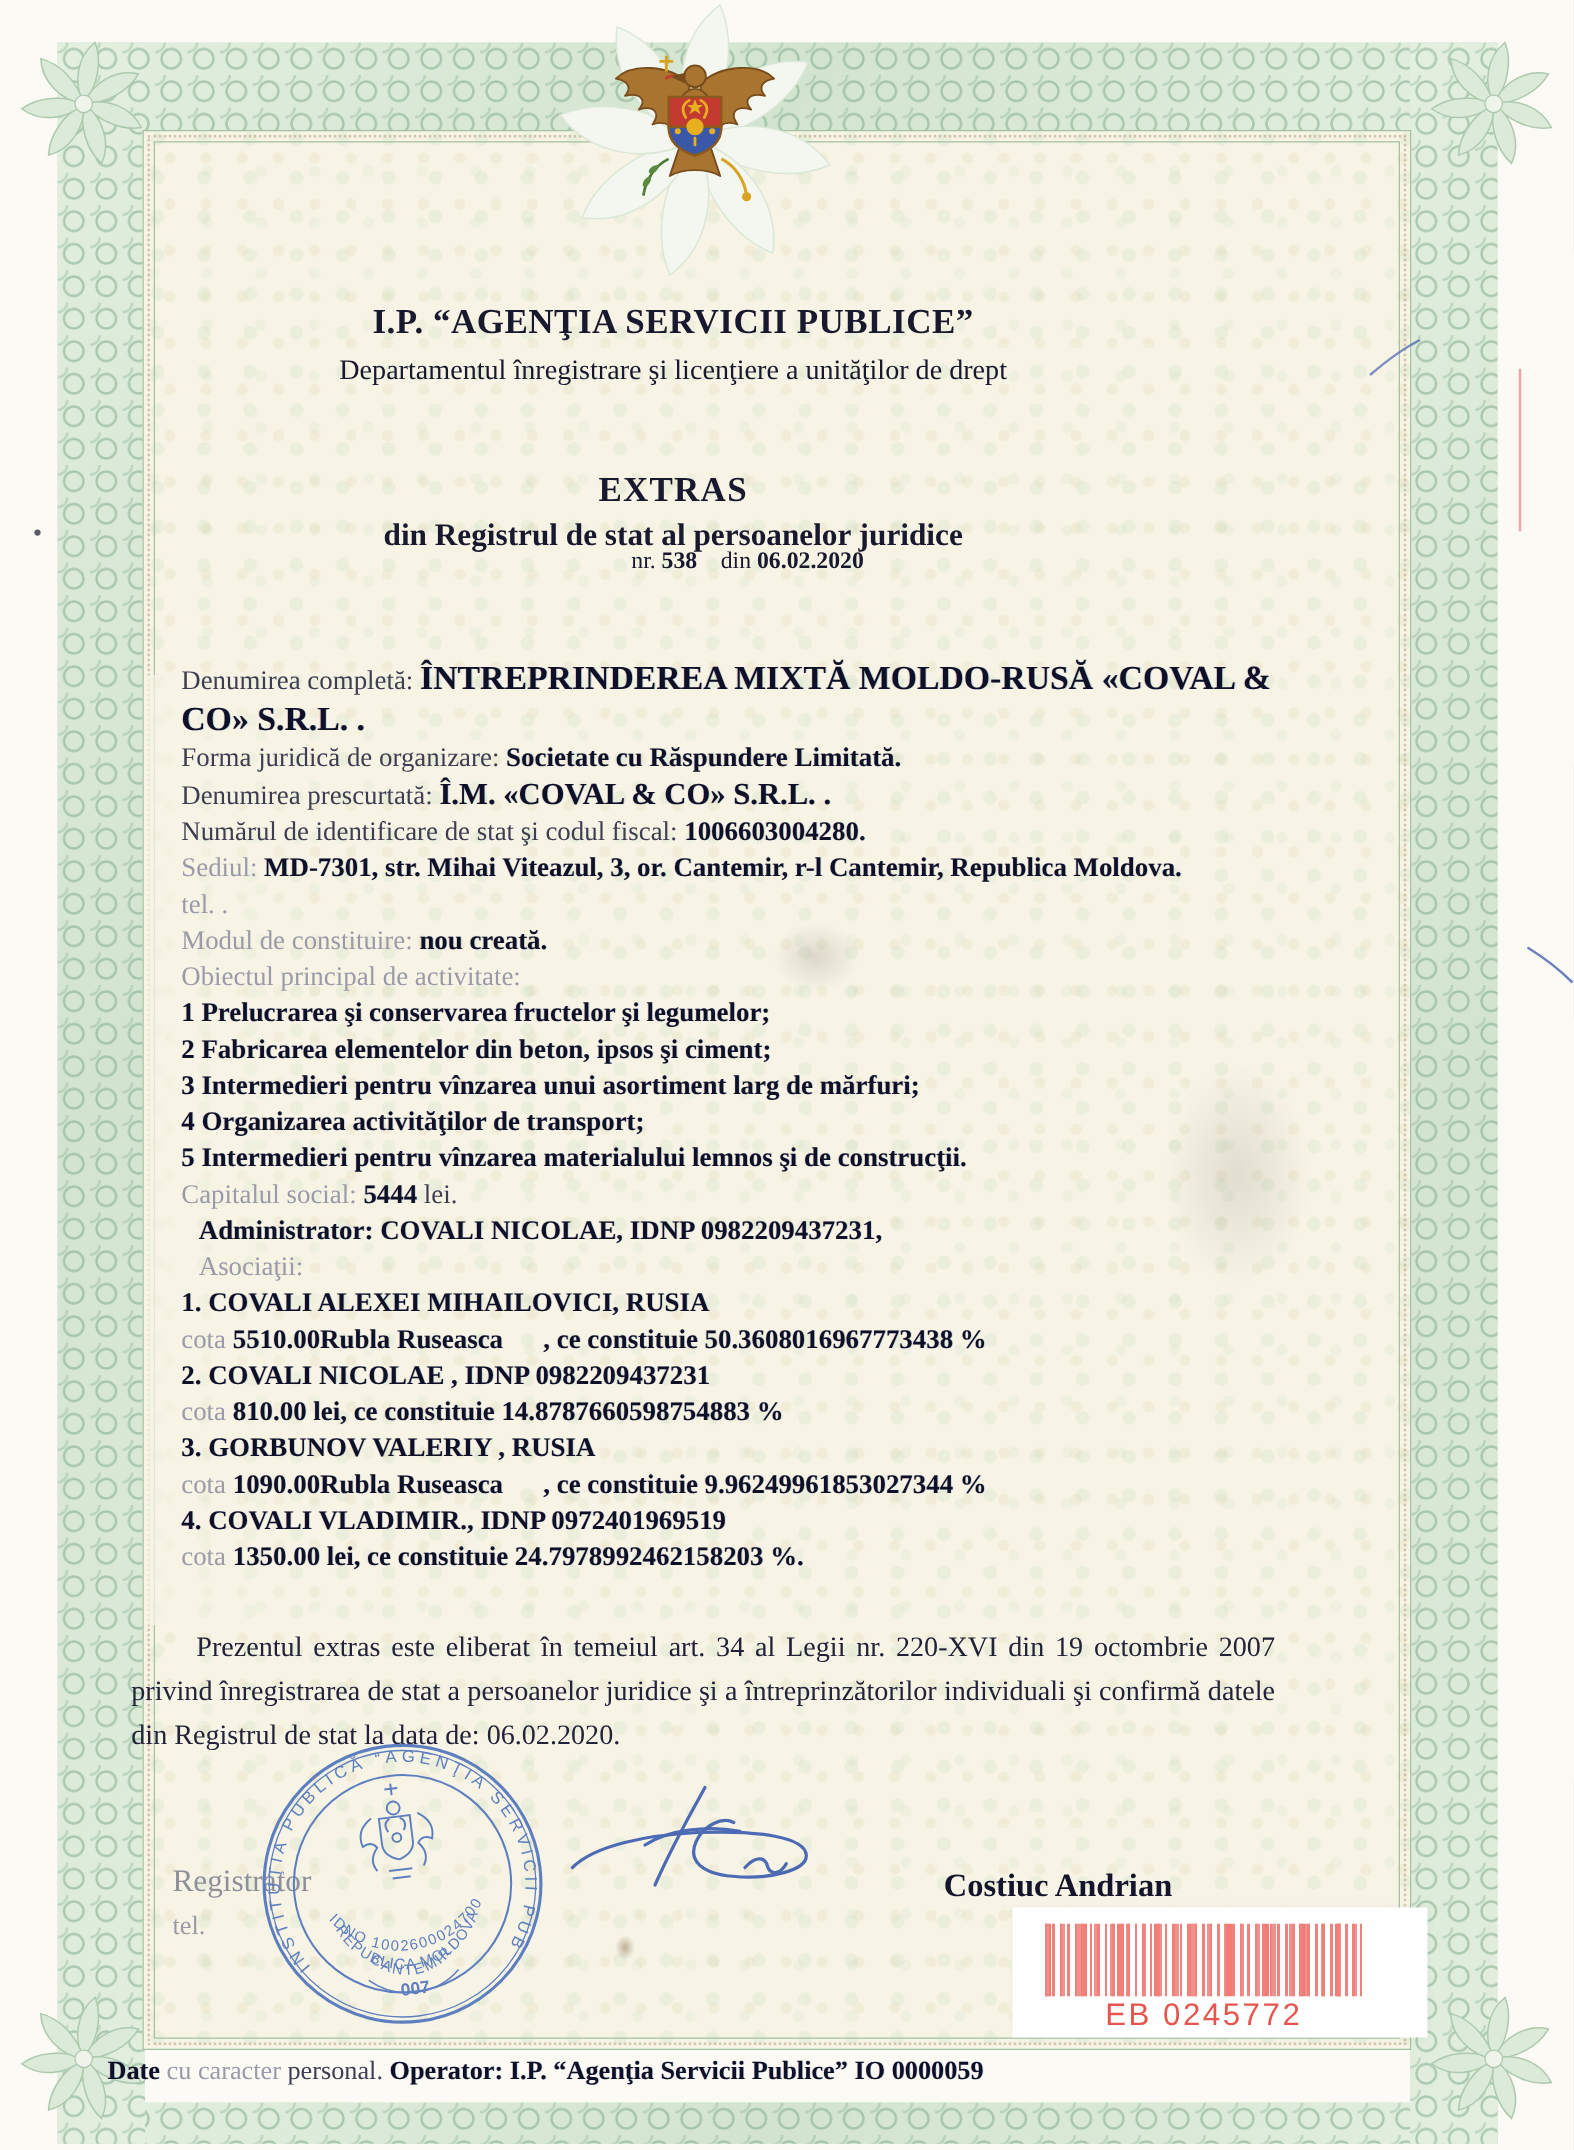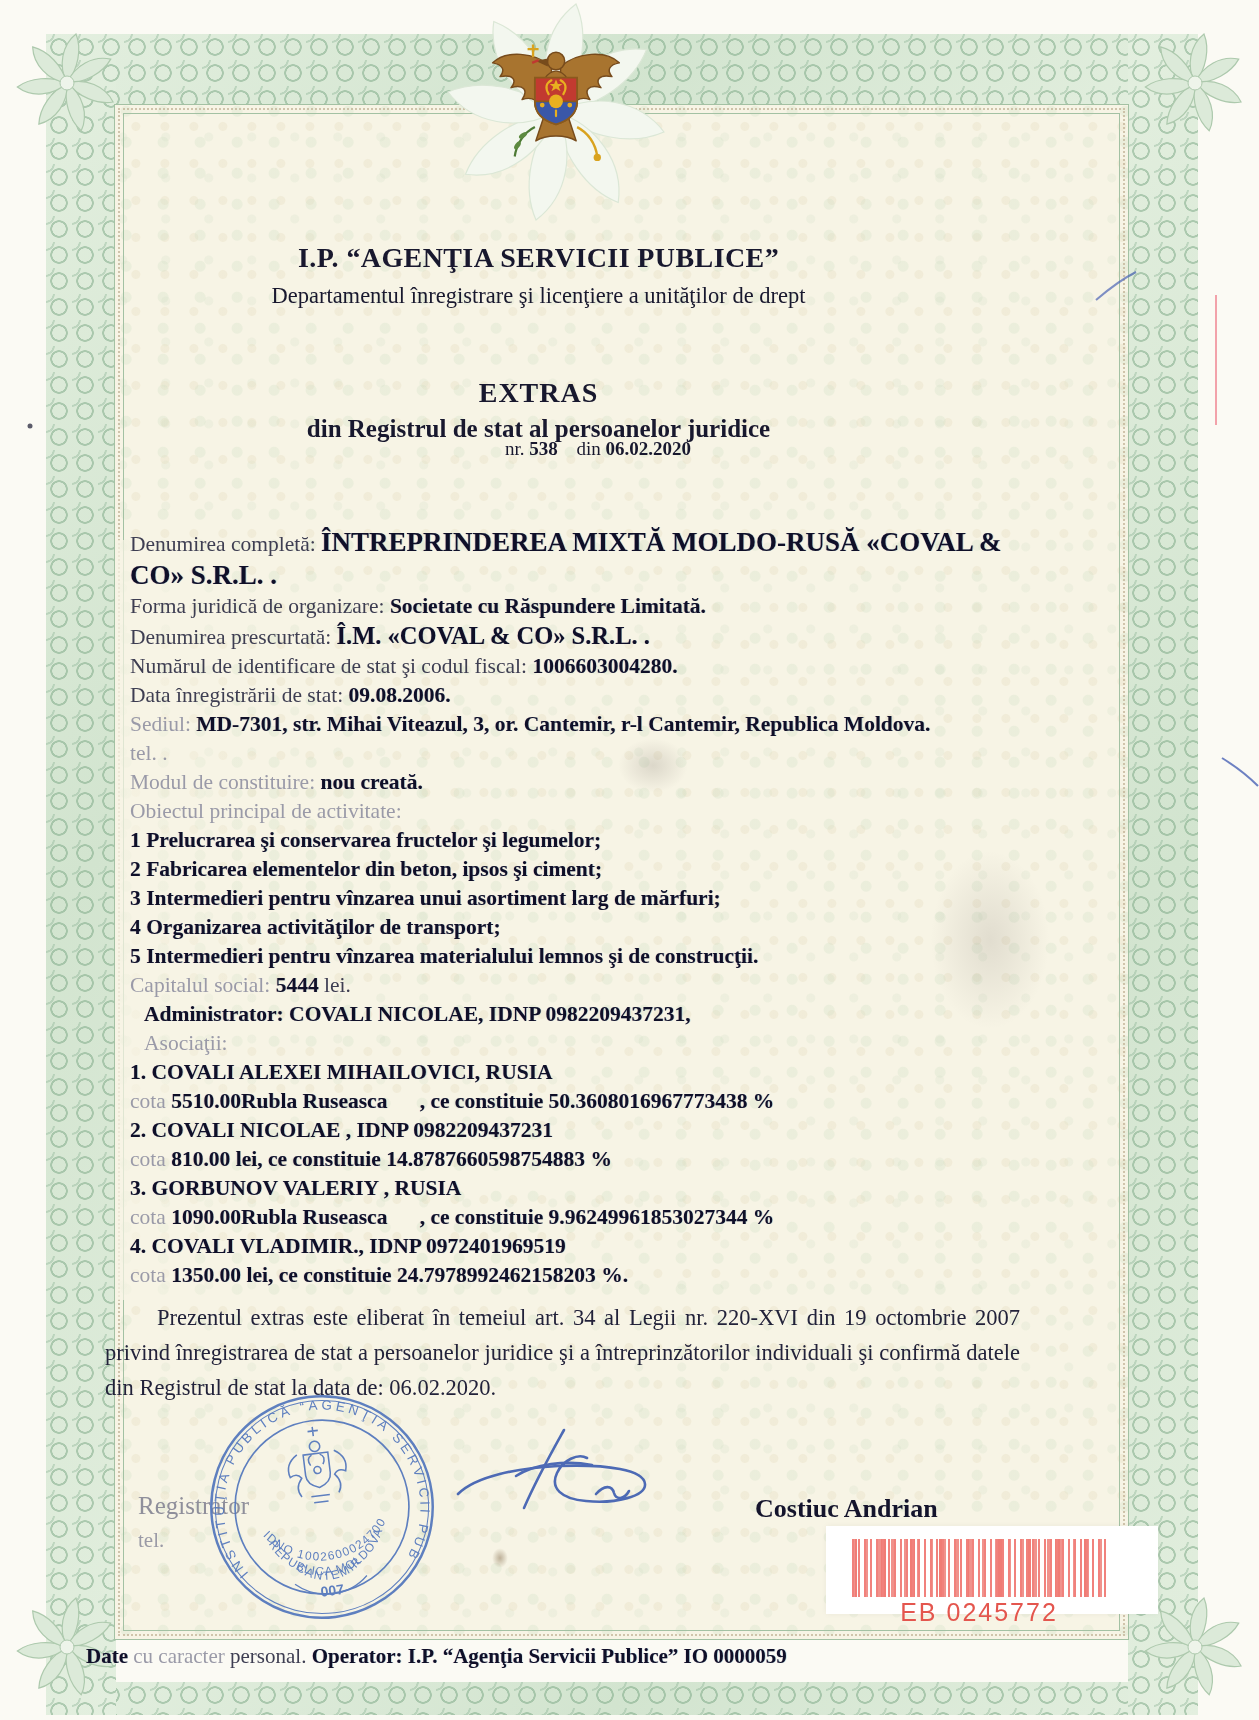--- a/index.html
+++ b/index.html
@@ -49,21 +49,21 @@
   
   .hdr{position:absolute; left:116px; top:214px; width:845px; text-align:center;}
   .org{font-size:28px; font-weight:bold; letter-spacing:.4px;margin-top:28px;}
   .dept{font-size:22.5px; margin-top:9px;}
   .extras{font-size:28px; font-weight:bold; margin-top:68px; letter-spacing:1px;}
   .subt{font-size:25px; font-weight:bold; margin-top:6px;}
   .nrline{position:absolute; left:505px; top:438px; font-size:19px;}
   .nrline b{font-weight:bold;}
   .nrline .sp{display:inline-block; width:14px;}
   
-  .body{position:absolute; left:130px; top:526px; width:895px; font-size:21.5px; line-height:29px;}
+  .body{position:absolute; left:145px; top:526px; width:895px; font-size:21.5px; line-height:29px;}
   .tline{white-space:pre-wrap;}
   .tline.indent{margin-left:14px;}
   .sg-label{color:#3e3e52;}
   .sg-value{font-weight:bold; color:#0f0f28;
     text-shadow:.6px 0 rgba(0,135,185,.25), -.6px 0 rgba(190,30,90,.16);}
   .sg-xl{font-weight:bold; color:#0f0f28; font-size:27px; line-height:33px;
     text-shadow:.7px 0 rgba(0,135,185,.28), -.7px 0 rgba(190,30,90,.18);}
   .sg-lg{font-weight:bold; color:#0f0f28; font-size:24.5px;
     text-shadow:.6px 0 rgba(0,135,185,.25), -.6px 0 rgba(190,30,90,.16);}
   .sg-faded{color:#9a9aa8;}
@@ -71,22 +71,22 @@
   .closing{position:absolute; left:105px; top:1300px; width:915px;
     font-size:22.5px; line-height:35px; text-align:justify; text-indent:52px; color:#22223a;}
   
   .registrator{position:absolute; left:138px; top:1492px; font-size:25px; color:#8f8f9b;}
   .tel{position:absolute; left:138px; top:1528px; font-size:21px; color:#9a9aa6;}
   .registrar-name{position:absolute; left:755px; top:1494px; font-size:26px; font-weight:bold; color:#14142c;}
   .stamp{position:absolute; left:203px; top:1388px; width:238px; height:238px;
     transform:rotate(-7deg); opacity:.93;}
   .signature{position:absolute; left:446px; top:1414px; width:212px; height:112px;}
   
-  .barcode{position:absolute; left:810px; top:1526px; width:332px; height:88px; background:#ffffff;
-    box-shadow:0 0 6px rgba(0,0,0,.05);margin-left:16px;}
+  .barcode{position:absolute; left:810px; top:1526px; width:332px; height:104px; background:#ffffff;
+    box-shadow:0 0 6px rgba(0,0,0,.05);}
   .bars{position:absolute; left:26px; top:13px; width:254px; height:58px; opacity:.88;
     background-image:
       repeating-linear-gradient(90deg,#f0706a 0 2px, rgba(0,0,0,0) 2px 6px),
       repeating-linear-gradient(90deg,#ee837d 0 3px, rgba(0,0,0,0) 3px 13px),
       repeating-linear-gradient(90deg,#ef6a62 0 5px, rgba(0,0,0,0) 5px 29px);}
   .barcode .code{position:absolute; left:26px; top:72px; width:254px; text-align:center;
     color:#e4564e; font-size:25px; letter-spacing:2px; font-family:"Liberation Sans","DejaVu Sans",sans-serif;}
   
   .footer{position:absolute; left:86px; top:1644px; font-size:21px; z-index:5;}
   .footer .tline{display:inline;}
@@ -233,21 +233,20 @@
     <b>538</b><span class="sp"></span>
     <span>din</span>
     <b>06.02.2020</b>
   </div>
 
   <div class="body">
       <div class="tline"><span class="sg-label">Denumirea completă: </span><span class="sg-xl">ÎNTREPRINDEREA MIXTĂ MOLDO-RUSĂ «COVAL &amp; CO» S.R.L. .</span></div>
       <div class="tline"><span class="sg-label">Forma juridică de organizare: </span><span class="sg-value">Societate cu Răspundere Limitată.</span></div>
       <div class="tline"><span class="sg-label">Denumirea prescurtată: </span><span class="sg-lg">Î.M. «COVAL &amp; CO» S.R.L. .</span></div>
       <div class="tline"><span class="sg-label">Numărul de identificare de stat şi codul fiscal: </span><span class="sg-value">1006603004280.</span></div>
-      <div class="tline"><span class="sg-label">Data înregistrării de stat: </span><span class="sg-value">09.08.2006.</span></div>
       <div class="tline"><span class="sg-faded">Sediul: </span><span class="sg-value">MD-7301, str. Mihai Viteazul, 3, or. Cantemir, r-l Cantemir, Republica Moldova.</span></div>
       <div class="tline"><span class="sg-faded">tel. .</span></div>
       <div class="tline"><span class="sg-faded">Modul de constituire: </span><span class="sg-value">nou creată.</span></div>
       <div class="tline"><span class="sg-faded">Obiectul principal de activitate:</span></div>
       <div class="tline"><span class="sg-value">1 Prelucrarea şi conservarea fructelor şi legumelor;</span></div>
       <div class="tline"><span class="sg-value">2 Fabricarea elementelor din beton, ipsos şi ciment;</span></div>
       <div class="tline"><span class="sg-value">3 Intermedieri pentru vînzarea unui asortiment larg de mărfuri;</span></div>
       <div class="tline"><span class="sg-value">4 Organizarea activităţilor de transport;</span></div>
       <div class="tline"><span class="sg-value">5 Intermedieri pentru vînzarea materialului lemnos şi de construcţii.</span></div>
       <div class="tline"><span class="sg-faded">Capitalul social: </span><span class="sg-value">5444</span><span class="sg-label"> lei.</span></div>

